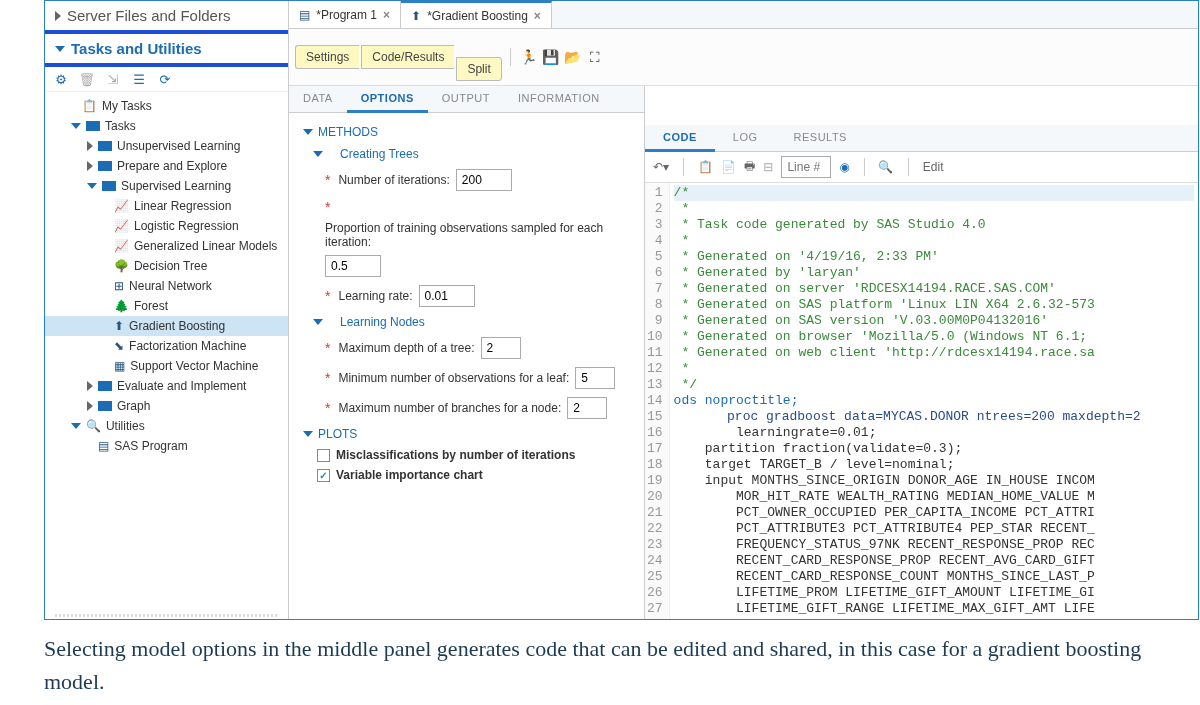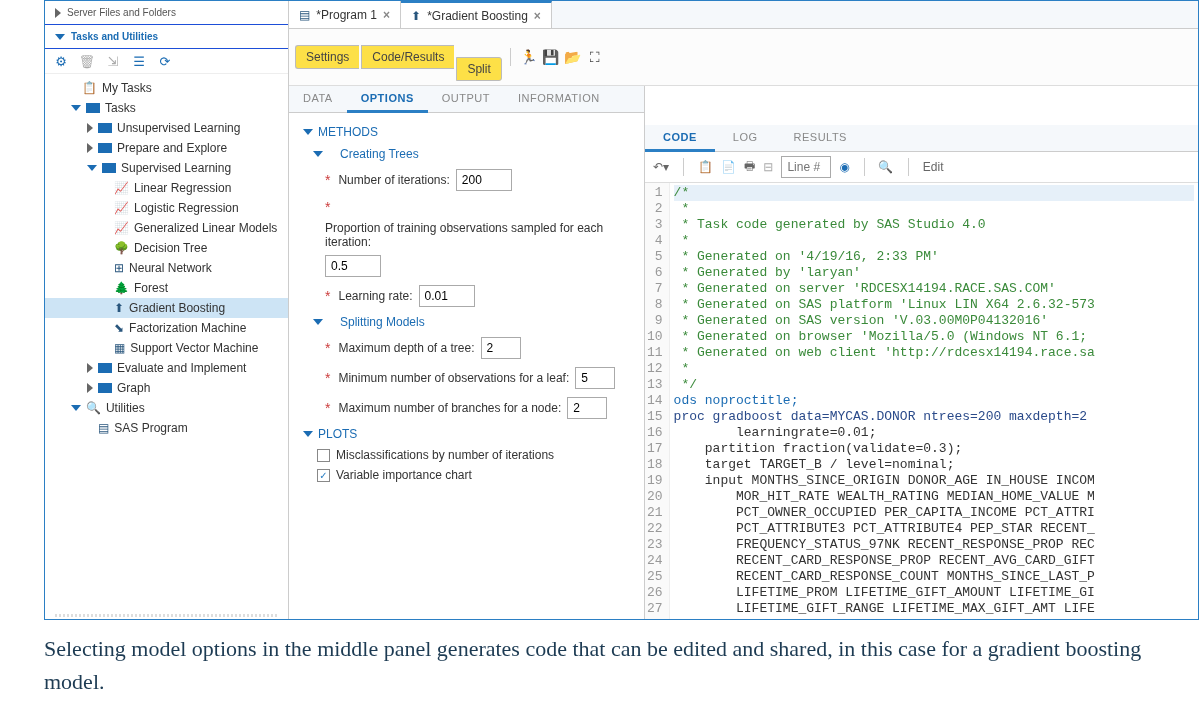--- a/index.html
+++ b/index.html
@@ -1,70 +1,70 @@
 <!DOCTYPE html>
 <html><head>
 <meta charset="utf-8">
 <style>
 * { box-sizing: border-box; margin: 0; padding: 0; }
 body { font-family: Arial, Helvetica, sans-serif; font-size: 12px; color: #333; background: #fff; }
 .outer { width: 1200px; height: 705px; position: relative; }
 .app { border: 1px solid #2b7fc4; width: 1155px; height: 620px; margin: 0 0 0 44px; display: flex; }
 .sidebar { width: 244px; border-right: 1px solid #ccc; display: flex; flex-direction: column; overflow: hidden; }
-.section-hdr { padding: 6px 10px; border-bottom: 1px solid #1d4ed8; font-size: 10px; color: #555; display: flex; align-items: center; gap: 6px; cursor: pointer; }
+.section-hdr { padding: 6px 10px; border-bottom: 4px solid #1d4ed8; font-size: 15px; color: #555; display: flex; align-items: center; gap: 6px; cursor: pointer; }
 .section-hdr.active { color: #1b6cb3; font-weight: bold; }
 .triangle { display: inline-block; width: 0; height: 0; }
 .tri-right { border-top: 5px solid transparent; border-bottom: 5px solid transparent; border-left: 6px solid #666; }
 .tri-down { border-left: 5px solid transparent; border-right: 5px solid transparent; border-top: 6px solid #1b6cb3; }
 .toolbar-sm { padding: 4px 8px; display: flex; gap: 10px; border-bottom: 1px solid #eee; }
 .tb-icon { width: 16px; height: 16px; color: #1b6cb3; display: flex; align-items: center; justify-content: center; font-size: 13px; }
 .tree { padding: 4px 0; overflow: auto; flex: 1; }
 .tree-item { padding: 3px 6px; display: flex; align-items: center; gap: 5px; cursor: pointer; white-space: nowrap; }
 .tree-item.selected { background: #cde4f5; }
 .indent-1 { padding-left: 26px; }
 .indent-2 { padding-left: 42px; }
 .indent-3 { padding-left: 58px; }
 .folder-icon { width: 14px; height: 10px; background: #1b6cb3; position: relative; }
 .task-icon { font-size: 12px; color: #29567d; }
 .main { flex: 1; display: flex; flex-direction: column; min-width: 0; }
 .tabs { display: flex; background: #f5f8fb; border-bottom: 1px solid #ccc; height: 28px; }
 .tab { padding: 5px 10px; display: flex; align-items: center; gap: 6px; border-right: 1px solid #ccc; background: #fff; font-size: 12px; cursor: pointer; }
 .tab .close { color: #888; font-weight: bold; }
 .tab.active { border-top: 2px solid #2b7fc4; }
 .toolbar-main { display: flex; align-items: center; gap: 2px; padding: 4px 6px; border-bottom: 1px solid #ddd; background: #fcfcfc; }
-.btn-seg { padding: 4px 10px; border: 1px solid #bbb; background: #fde047; font-size: 12px; color: #444; cursor: pointer; }
+.btn-seg { padding: 4px 10px; border: 1px solid #bbb; background: #fef9c3; font-size: 12px; color: #444; cursor: pointer; }
 .btn-seg.left { border-radius: 3px 0 0 3px; border-right: none; }
 .btn-seg.mid { border-right: none; }
 .btn-seg.right { border-radius: 0 3px 3px 0; margin-top: 24px; }
 .sep { width: 1px; height: 18px; background: #ccc; margin: 0 6px; }
 .icon-btn { width: 20px; height: 20px; display: flex; align-items: center; justify-content: center; font-size: 14px; color: #444; cursor: pointer; }
 .panels { flex: 1; display: flex; min-height: 0; }
 .opts-panel { width: 356px; border-right: 1px solid #ccc; display: flex; flex-direction: column; overflow: hidden; }
 .sub-tabs { display: flex; border-bottom: 1px solid #ccc; background: #f5f8fb; }
 .sub-tab { padding: 6px 14px; font-size: 11px; color: #888; letter-spacing: 0.5px; cursor: pointer; text-align: center; }
 .sub-tab.active { color: #1b6cb3; border-bottom: 3px solid #2b7fc4; margin-bottom: -1px; font-weight: bold; }
 .opts-body { padding: 8px 14px; overflow: auto; flex: 1; }
 .group-hdr { color: #1b6cb3; font-size: 12px; padding: 4px 0; display: flex; align-items: center; gap: 5px; cursor: pointer; }
 .sub-group { color: #1b6cb3; font-size: 12px; padding: 4px 0 4px 10px; display: flex; align-items: center; gap: 17px; }
 .field-row { padding: 4px 0 4px 22px; display: flex; align-items: center; gap: 6px; flex-wrap: wrap; font-size: 12px; }
 .req { color: #cc3d3d; font-size: 14px; margin-right: 2px; }
 .field-input { border: 1px solid #aaa; padding: 3px 5px; font-size: 12px; width: 56px; }
-.check-row { padding: 3px 0 3px 14px; display: flex; align-items: center; gap: 6px; }
+.check-row { padding: 3px 0 3px 14px; display: flex; align-items: center; gap: 6px; font-weight: bold; }
 .checkbox { width: 13px; height: 13px; border: 1px solid #888; display: inline-flex; align-items: center; justify-content: center; font-size: 10px; color: #2b7fc4; }
 .code-panel { flex: 1; display: flex; flex-direction: column; min-width: 0; margin-top: 39px; }
 .code-tabs { display: flex; border-bottom: 1px solid #ccc; background: #f5f8fb; }
 .code-tab { padding: 6px 18px; font-size: 11px; color: #888; letter-spacing: 0.5px; cursor: pointer; }
 .code-tab.active { color: #1b6cb3; border-bottom: 3px solid #2b7fc4; margin-bottom: -1px; font-weight: bold; }
 .code-toolbar { display: flex; align-items: center; gap: 8px; padding: 4px 8px; border-bottom: 1px solid #ddd; }
 .code-tb-item { font-size: 12px; color: #666; display: flex; align-items: center; gap: 3px; cursor: pointer; }
 .code-area { flex: 1; display: flex; font-family: 'Courier New', monospace; font-size: 13px; overflow: hidden; background: #fff; }
 .gutter { background: #fafafa; border-right: 1px solid #eee; padding: 2px 6px 2px 2px; text-align: right; color: #999; line-height: 16px; white-space: pre; }
 .code-lines { padding: 2px 4px; line-height: 16px; white-space: pre; overflow: hidden; flex: 1; }
 .c-comment { color: #3a8a3a; }
-.c-kw { color: #2a4a8a; }
+.c-kw { color: #2a4a8a; text-align: center; }
 .c-id { color: #1b6cb3; }
 .c-first { background: #e6f0f9; }
 .caption { position: absolute; left: 44px; top: 632px; width: 1100px; font-size: 22px; color: #1d3b53; line-height: 1.5; font-family: Georgia, 'Times New Roman', serif; }
 .divider-h { height: 3px; background: repeating-linear-gradient(90deg,#ddd,#ddd 2px,transparent 2px,transparent 4px); margin: 2px 10px; }
 </style>
 </head>
 <body>
 
 <div class="outer">
 <div class="app">
@@ -235,21 +235,21 @@
             <input class="field-input" value="0.5" style="">
           </div>
           <div class="field-row">
             <span class="req">*</span>
                 <span>Learning rate:</span>
             <input class="field-input" value="0.01" style="">
           </div>
 
           <div class="sub-group">
                 <span class="triangle tri-down"></span>
-                <span>Splitting Models</span>
+                <span>Learning Nodes</span>
               </div>
           <div class="field-row">
             <span class="req">*</span>
                 <span>Maximum depth of a tree:</span>
             <input class="field-input" style="width: 40px;" value="2">
           </div>
           <div class="field-row">
             <span class="req">*</span>
                 <span>Minimum number of observations for a leaf:</span>
             <input class="field-input" style="width: 40px;" value="5">

